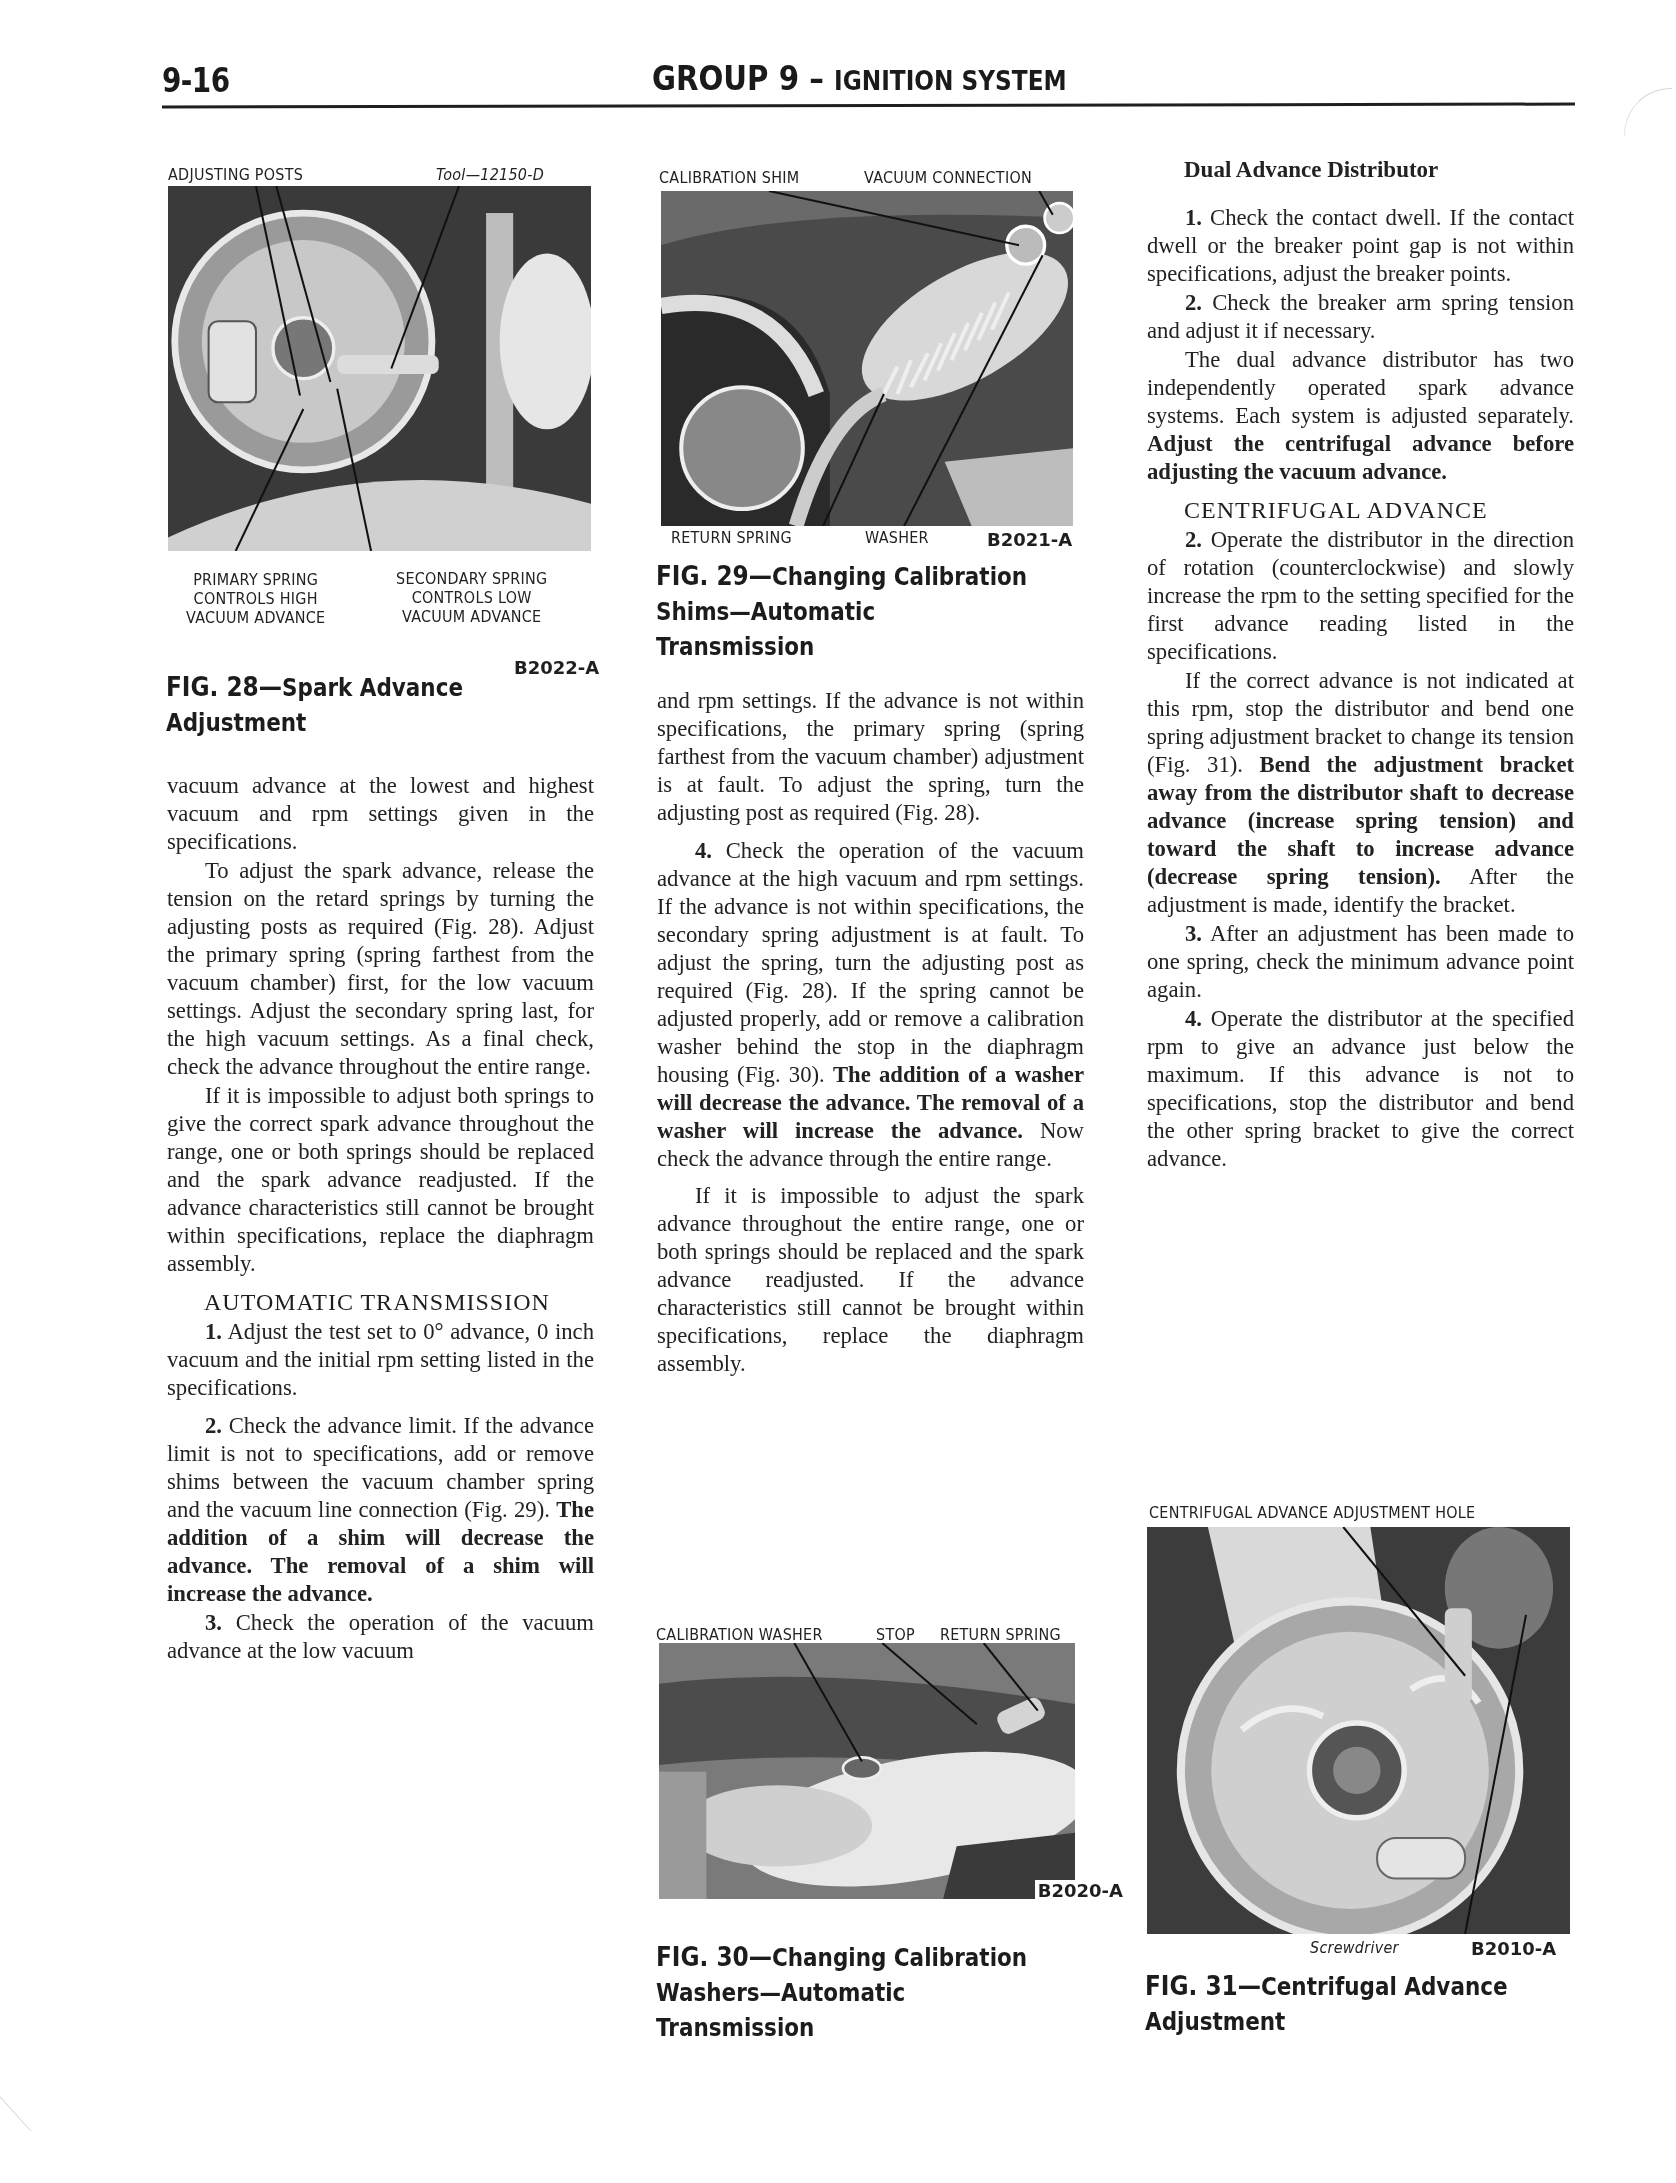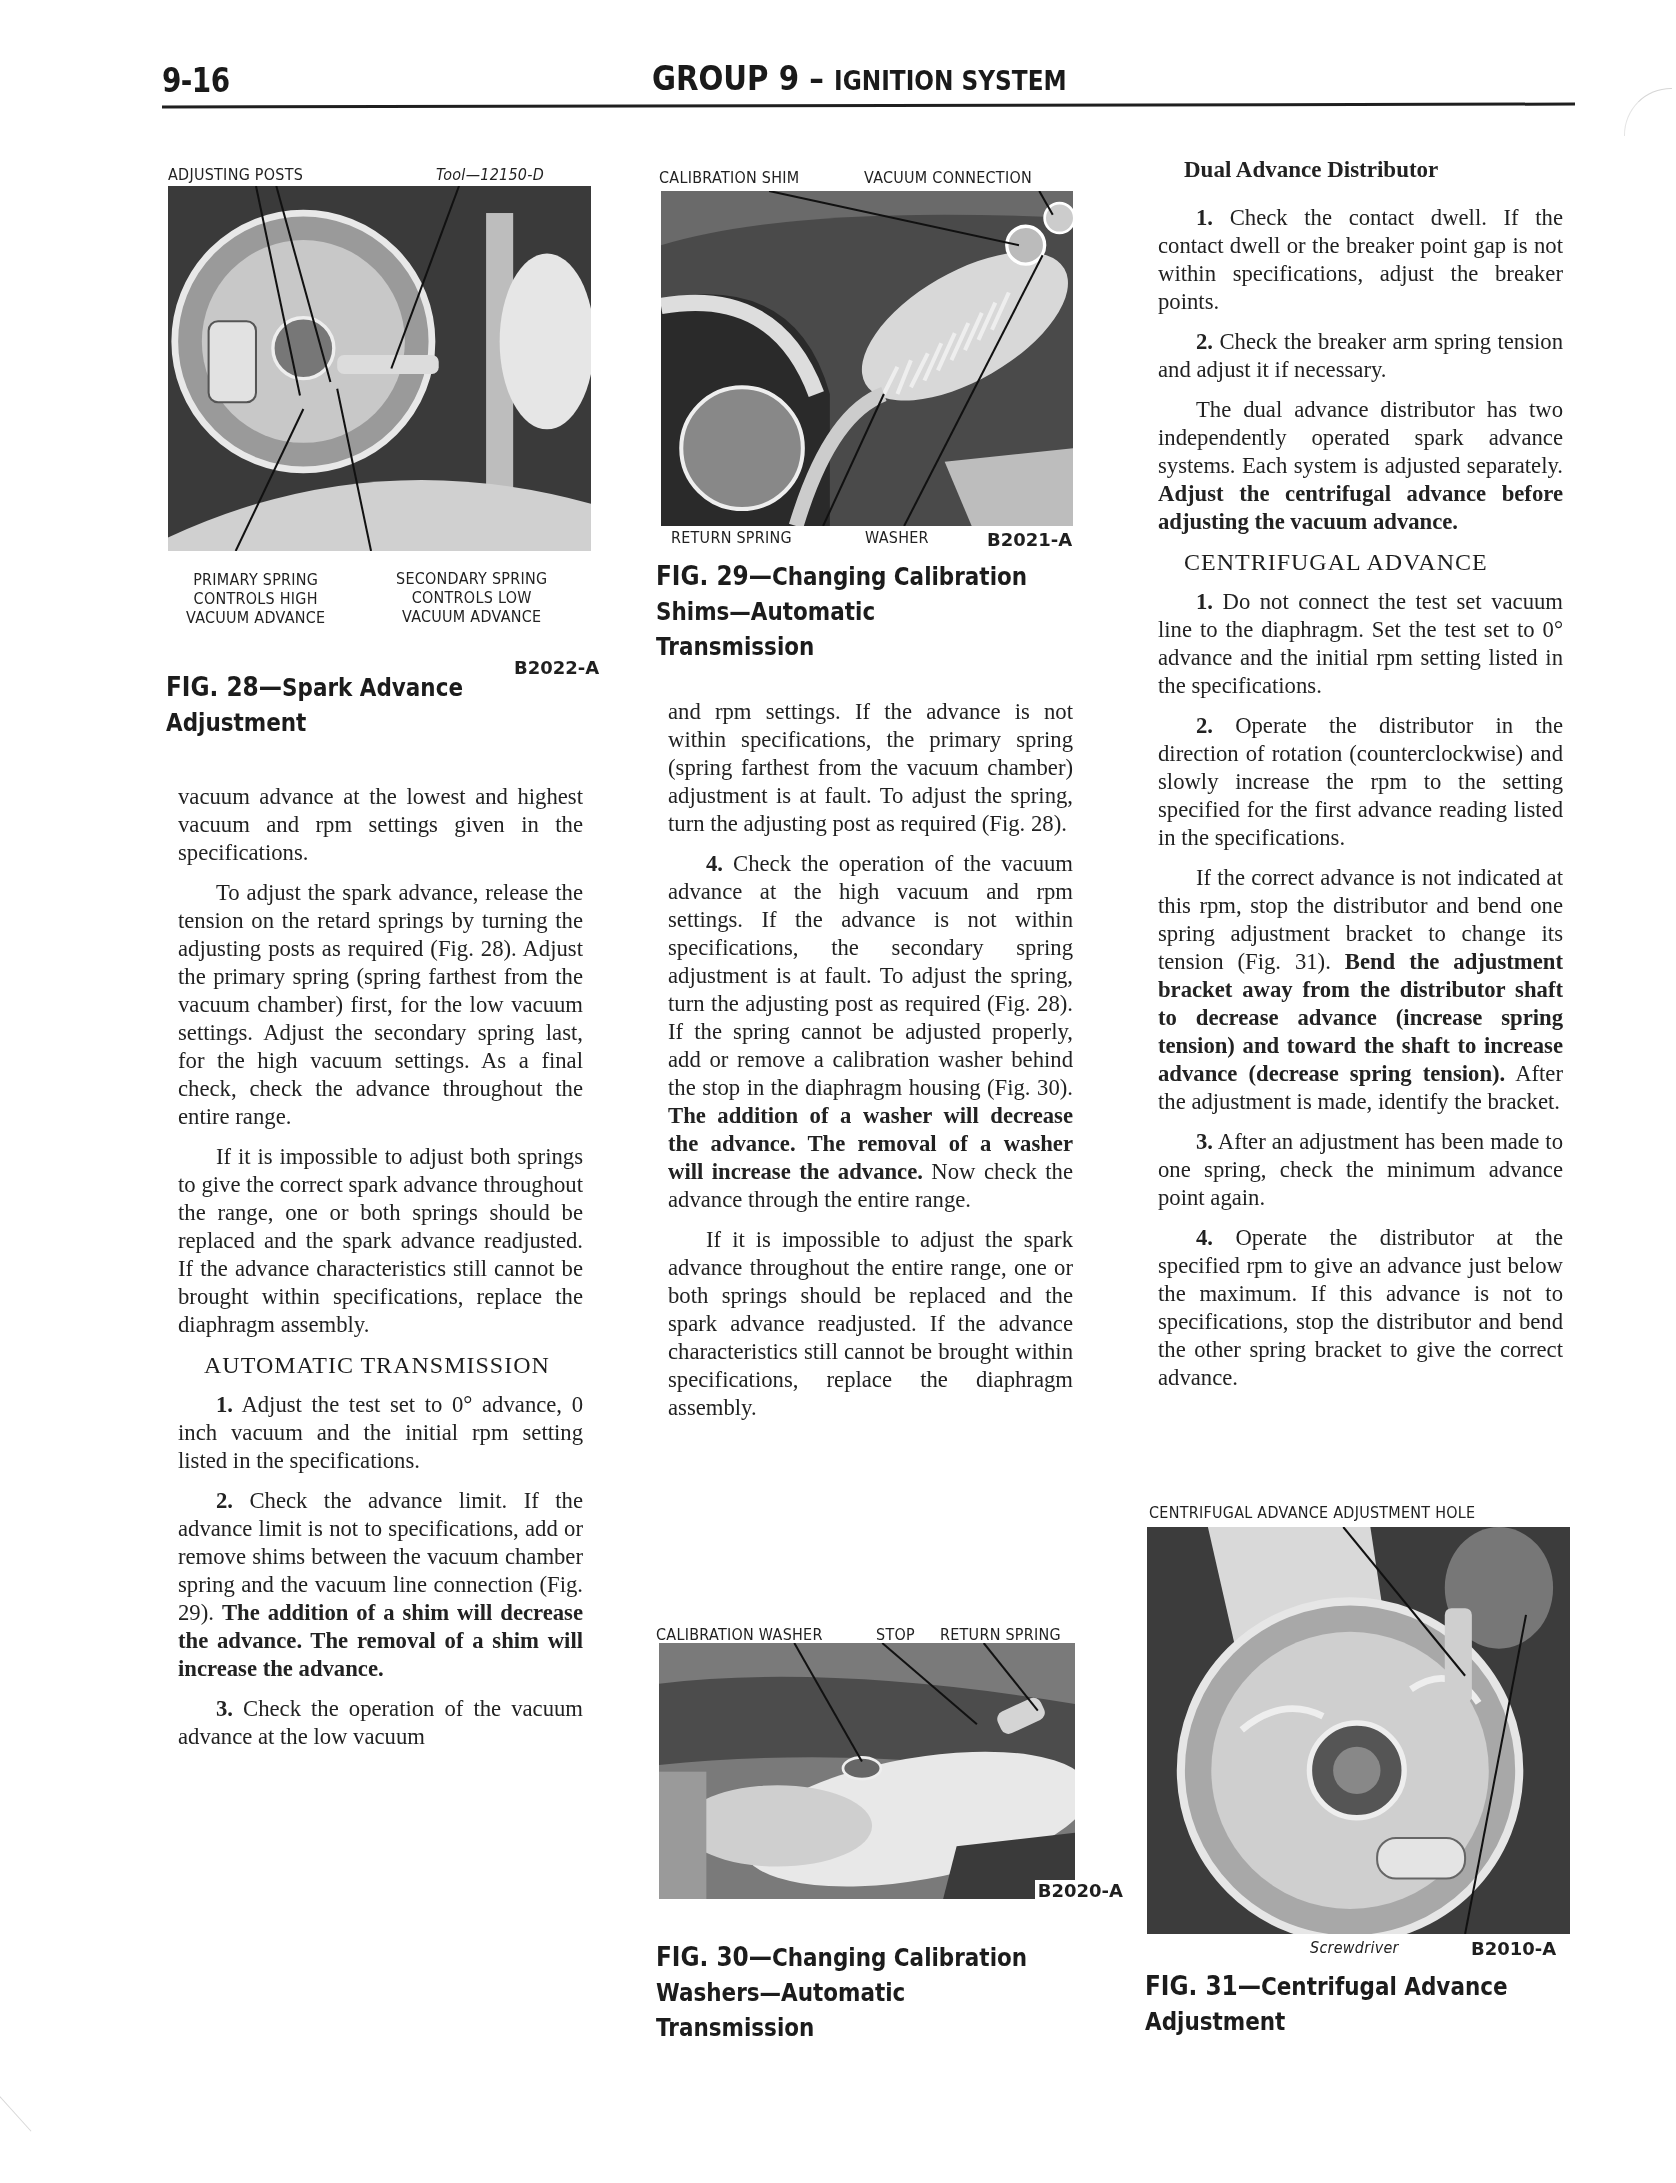--- a/index.html
+++ b/index.html
@@ -42,21 +42,21 @@
 
   .photo {
     position: absolute; overflow: hidden;
     background: radial-gradient(circle at 45% 45%, #e9e9e9 0%, #bdbdbd 22%, #6d6d6d 45%, #2f2f2f 70%, #555 100%);
   }
   .photo svg { width: 100%; height: 100%; display: block; }
 
   .text {
     font-size: 22.7px; line-height: 28px; text-align: justify; color: #222;
   }
-  .text p { margin: 12px; text-indent: 38px; }
+  .text p { margin: 1px; text-indent: 38px; }
   .text p.noindent { text-indent: 0; }
   .text p.gap { margin-top: 9.5px; }
   .text b { font-weight: bold; }
   .subhead { font-size: 24px; letter-spacing: 1px; text-indent: 38px; margin: 9.5px 0 2.7px 0; color: #1e1e1e; }
   .subhead-bold { font-weight: bold; font-size: 23px; text-indent: 38px; margin-bottom: 20px; }
 </style>
 </head>
 <body>
 
 <div class="abs page-num">9-16</div>
@@ -175,21 +175,20 @@
   <span>Washers—Automatic</span><br>
   <span>Transmission</span>
 </div>
 
 <div class="col col-right text" style="top:156px;">
   <div class="subhead-bold">Dual Advance Distributor</div>
   <p><b>1.</b><span> Check the contact dwell. If the contact dwell or the breaker point gap is not within specifications, adjust the breaker points.</span></p>
   <p><b>2.</b><span> Check the breaker arm spring tension and adjust it if necessary.</span></p>
   <p><span>The dual advance distributor has two independently operated spark advance systems. Each system is adjusted separately. </span><b>Adjust the centrifugal advance before adjusting the vacuum advance.</b></p>
   <div class="subhead">CENTRIFUGAL ADVANCE</div>
-  <p><b>1.</b><span> Do not connect the test set vacuum line to the diaphragm. Set the test set to 0° advance and the initial rpm setting listed in the specifications.</span></p>
   <p><b>2.</b><span> Operate the distributor in the direction of rotation (counterclockwise) and slowly increase the rpm to the setting specified for the first advance reading listed in the specifications.</span></p>
   <p><span>If the correct advance is not indicated at this rpm, stop the distributor and bend one spring adjustment bracket to change its tension (Fig. 31). </span><b>Bend the adjustment bracket away from the distributor shaft to decrease advance (increase spring tension) and toward the shaft to increase advance (decrease spring tension).</b><span> After the adjustment is made, identify the bracket.</span></p>
   <p><b>3.</b><span> After an adjustment has been made to one spring, check the minimum advance point again.</span></p>
   <p><b>4.</b><span> Operate the distributor at the specified rpm to give an advance just below the maximum. If this advance is not to specifications, stop the distributor and bend the other spring bracket to give the correct advance.</span></p>
 </div>
 
 <div class="abs label-sm" style="left:1149px; top:1504px;">CENTRIFUGAL ADVANCE ADJUSTMENT HOLE</div>
 <div class="photo" style="left:1147px; top:1527px; width:423px; height:407px;">
   <svg viewBox="0 0 625 602" preserveAspectRatio="none">
     <rect width="625" height="602" fill="#3c3c3c"></rect>

